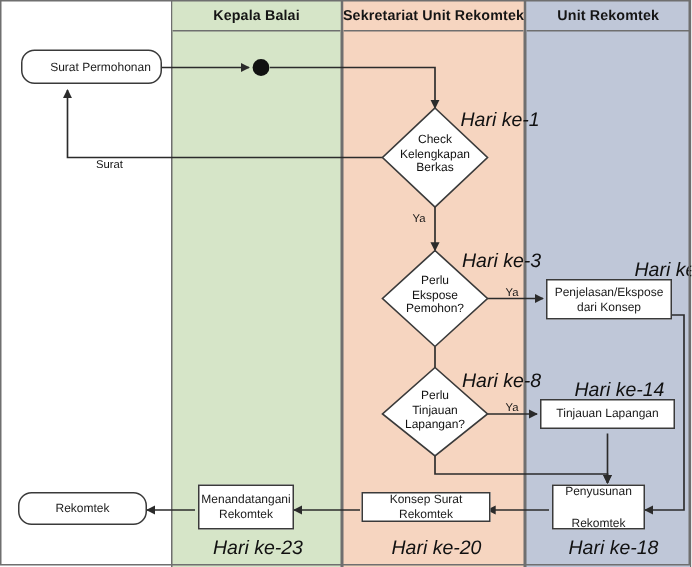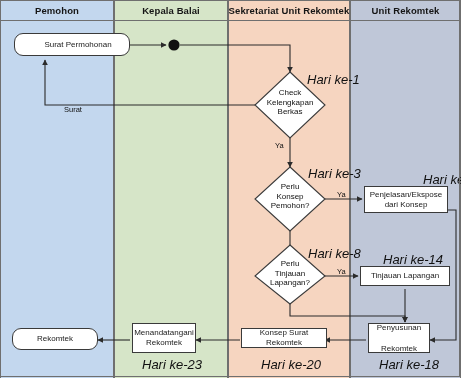--- a/index.html
+++ b/index.html
@@ -18,25 +18,20 @@
   .dlabel{position:absolute;font-size:8px;color:#111;white-space:nowrap;text-align:center;
           line-height:1.2;}
   .daybelow{position:absolute;font-size:13px;color:#111;white-space:nowrap;font-style:italic;}
   .outerframe{position:absolute;left:0;top:0;width:460px;height:377px;border:1px solid #6f6f6f;box-sizing:border-box;pointer-events:none;}
 </style>
 </head>
 <body>
 
 <div id="canvas">
 
-  <div class="lane" style="left:0px;width:114px;background:#c3d7ee;">
-    <div class="lane-head" style="background:#c3d7ee;">
-      <span>Pemohon</span>
-    </div>
-  </div>
 
   <div class="lane" style="left:114px;width:114px;background:#d6e5c8;">
     <div class="lane-head" style="background:#d6e5c8;">
       <span>Kepala Balai</span>
     </div>
   </div>
 
   <div class="lane" style="left:228px;width:122px;background:#f6d5c0;">
     <div class="lane-head" style="background:#f6d5c0;">
       <span>Sekretariat Unit Rekomtek</span>
@@ -86,33 +81,33 @@
 
     <circle cx="174" cy="45" r="5.6" fill="#111111"></circle>
 
     <g fill="#ffffff" stroke="#3a3a3a" stroke-width="1.1">
       <polygon points="290,72 325,105 290,138 255,105"></polygon>
       <polygon points="290,167 325,199 290,231 255,199"></polygon>
       <polygon points="290,245 325,276 290,304 255,276"></polygon>
     </g>
   </svg>
 
-  <div class="node rounded" style="left:14px;top:33px;width:116px;height:23px;padding-left:12px;">
+  <div class="node rounded" style="left:14px;top:33px;width:94px;height:23px;padding-left:12px;">
     <span>Surat Permohonan</span>
   </div>
 
   <div class="dlabel" style="left:258px;top:88px;width:64px;">
     <div>Check</div>
     <div>Kelengkapan</div>
     <div>Berkas</div>
   </div>
 
   <div class="dlabel" style="left:258px;top:182px;width:64px;">
     <div>Perlu</div>
-    <div>Konsep</div>
+    <div>Ekspose</div>
     <div>Pemohon?</div>
   </div>
 
   <div class="dlabel" style="left:258px;top:259px;width:64px;">
     <div>Perlu</div>
     <div>Tinjauan</div>
     <div>Lapangan?</div>
   </div>
 
   <div class="node" style="left:364px;top:186px;width:84px;height:27px;flex-direction:column;">

